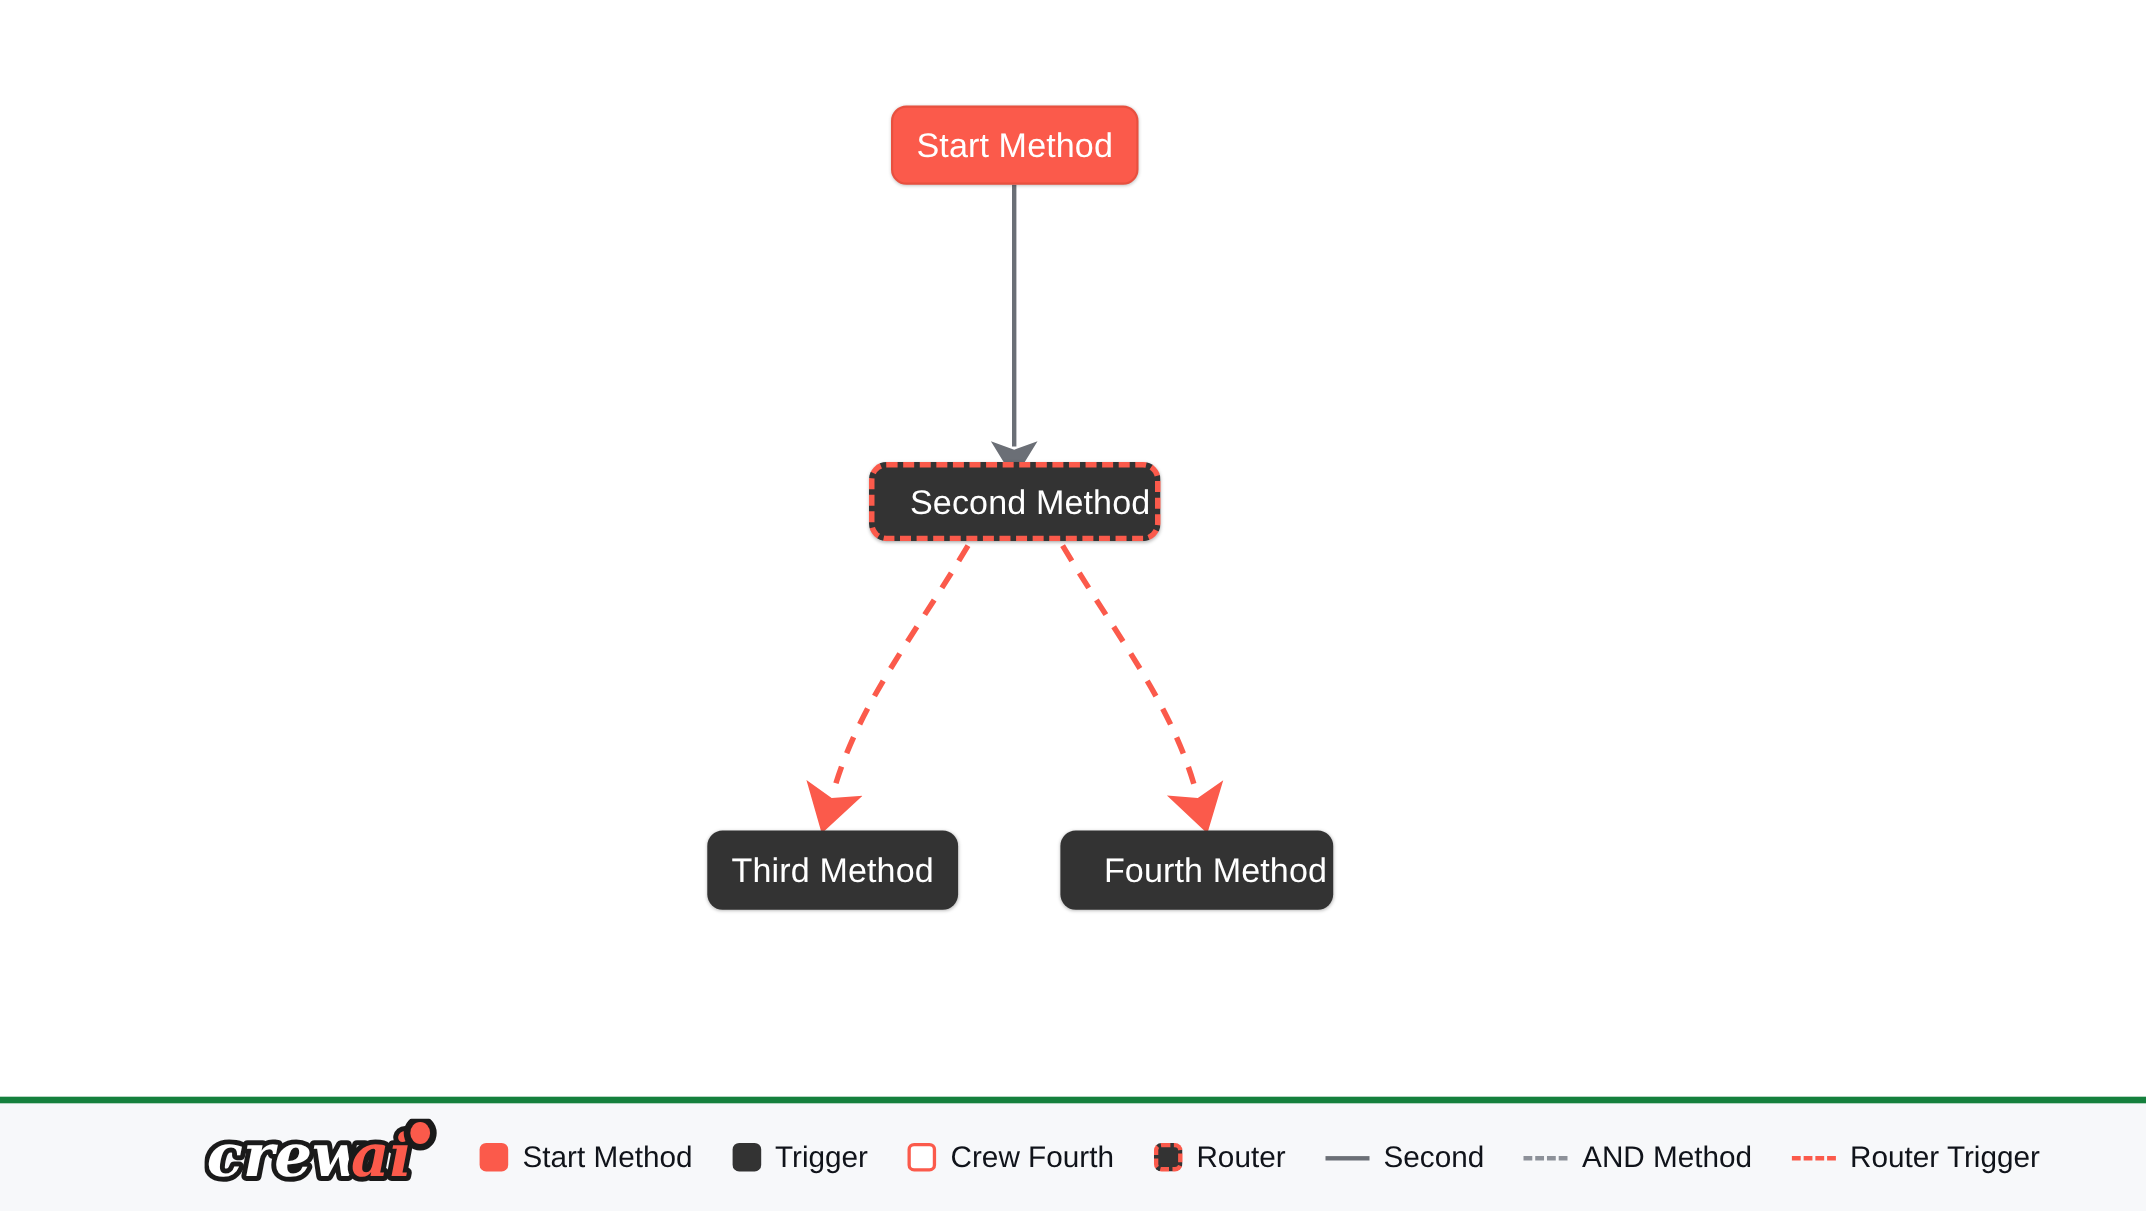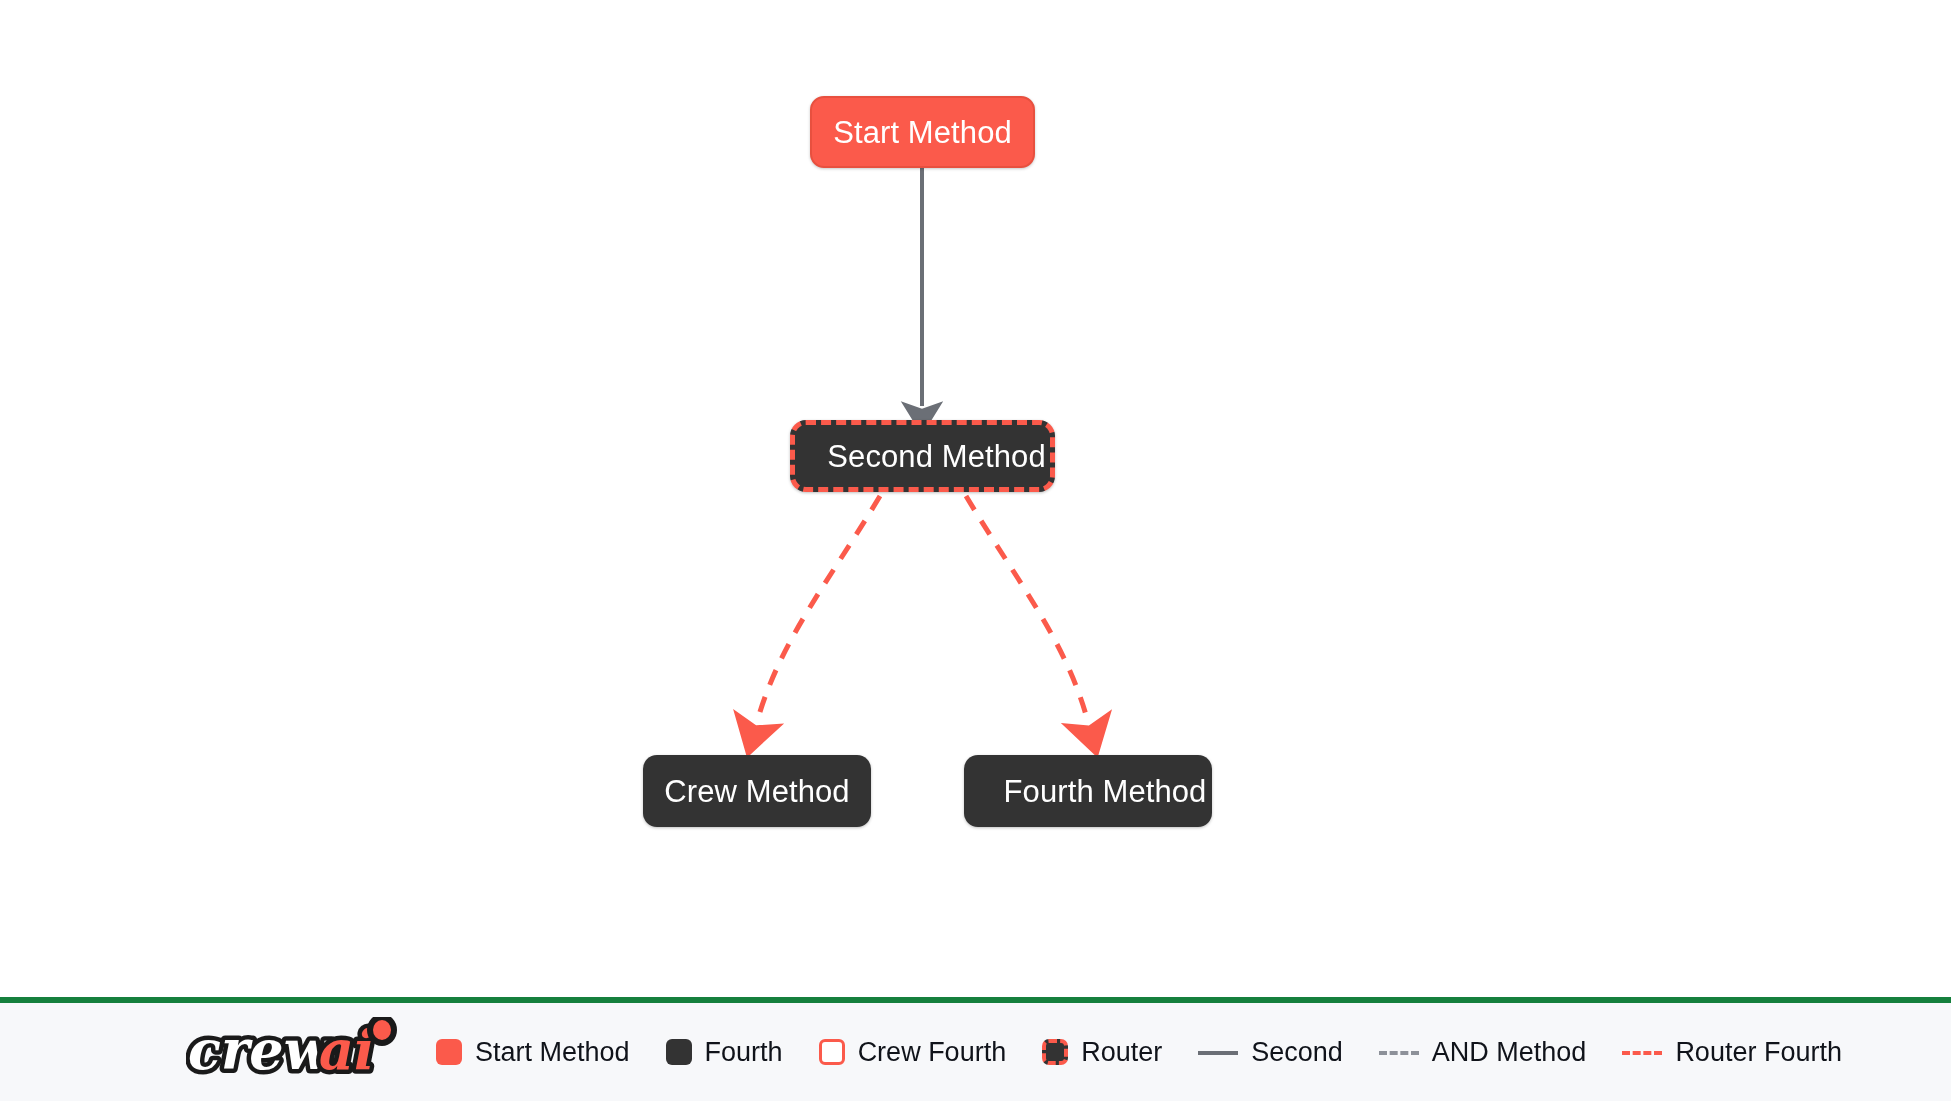--- a/index.html
+++ b/index.html
@@ -142,21 +142,21 @@
 
   <div class="node node-start" style="left:810px; top:96px; width:225px; height:72px;">
     <span>Start Method</span>
   </div>
 
   <div class="node node-router" style="left:790px; top:420px; width:265px; height:72px;padding-left:28px;">
     <span>Second Method</span>
   </div>
 
   <div class="node node-method" style="left:643px; top:755px; width:228px; height:72px;">
-    <span>Crew Method</span>
+    <span>Third Method</span>
   </div>
 
   <div class="node node-method" style="left:964px; top:755px; width:248px; height:72px;padding-left:34px;">
     <span>Fourth Method</span>
   </div>
 
 </div>
 
 <div id="legend-bar">
   <div id="legend-inner">
@@ -172,21 +172,21 @@
       <ellipse cx="196" cy="13" rx="9" ry="10" fill="#fb5a4b"></ellipse>
     </svg>
 
     <div class="legend-item">
       <span class="swatch swatch-start"></span>
       <span class="legend-label">Start Method</span>
     </div>
 
     <div class="legend-item">
       <span class="swatch swatch-method"></span>
-      <span class="legend-label">Fourth</span>
+      <span class="legend-label">Trigger</span>
     </div>
 
     <div class="legend-item">
       <span class="swatch swatch-crew"></span>
       <span class="legend-label">Crew Fourth</span>
     </div>
 
     <div class="legend-item">
       <span class="swatch swatch-router"></span>
       <span class="legend-label">Router</span>
@@ -197,17 +197,17 @@
       <span class="legend-label">Second</span>
     </div>
 
     <div class="legend-item">
       <span class="line-swatch line-and-trigger"></span>
       <span class="legend-label">AND Method</span>
     </div>
 
     <div class="legend-item">
       <span class="line-swatch line-router"></span>
-      <span class="legend-label">Router Fourth</span>
+      <span class="legend-label">Router Trigger</span>
     </div>
 
   </div>
 </div>
 
 </body></html>

